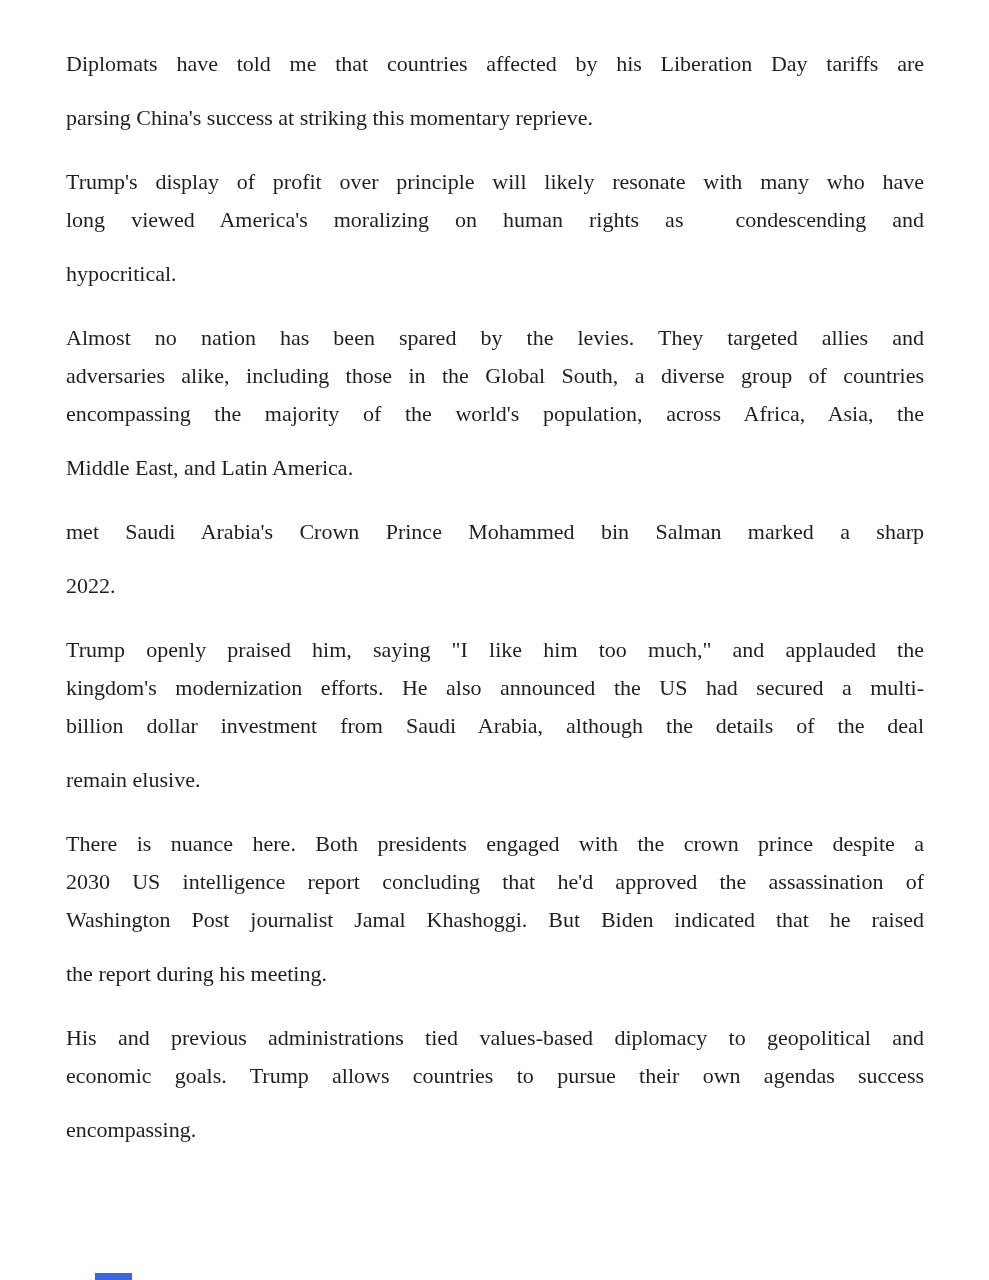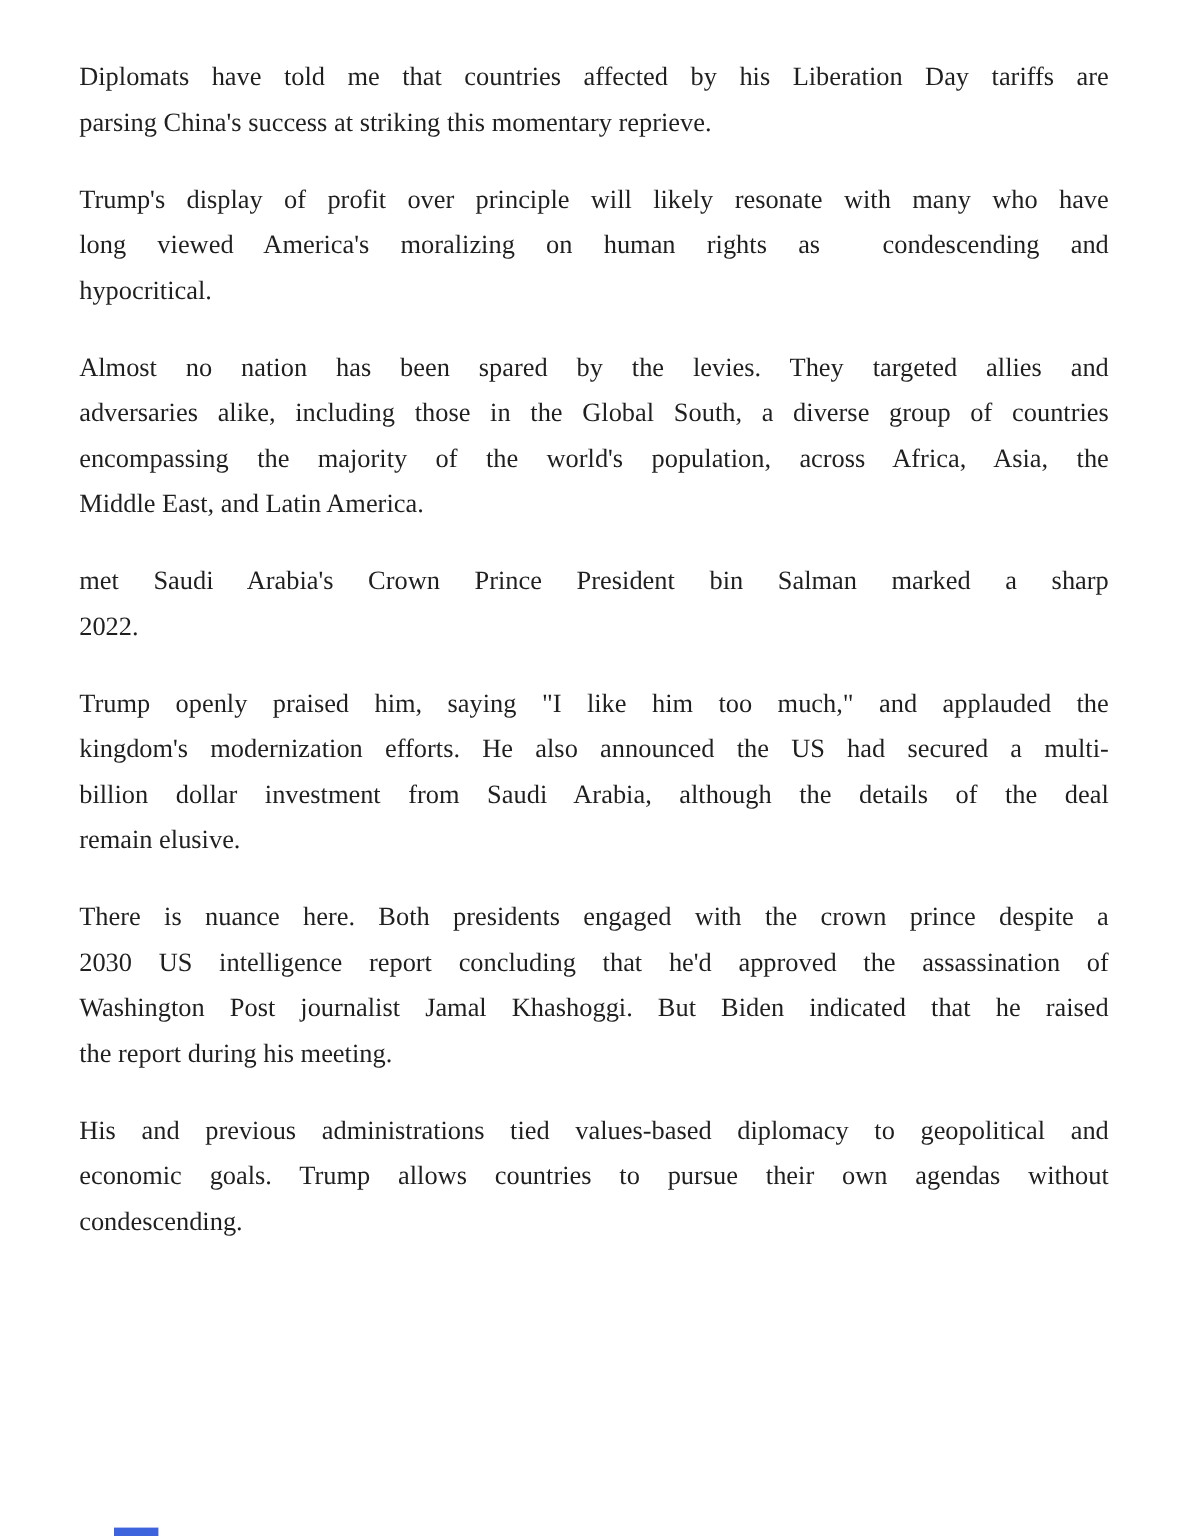--- a/index.html
+++ b/index.html
@@ -32,20 +32,21 @@
   .line {
     display: block;
     height: 38px;
     overflow: hidden;
     text-align: justify;
     text-align-last: justify;
     white-space: normal;
   }
   .line.last {
     text-align-last: left;
+    margin-top: 16px;
   }
   .blue-fragment {
     position: absolute;
     left: 95px;
     bottom: 0;
     width: 37px;
     height: 7px;
   }
 </style>
 </head>
@@ -67,41 +68,41 @@
     </p>
 
     <p class="para">
       <span class="line">Almost no nation has been spared by the levies. They targeted allies and</span>
       <span class="line">adversaries alike, including those in the Global South, a diverse group of countries</span>
       <span class="line">encompassing the majority of the world's population, across Africa, Asia, the</span>
       <span class="line last">Middle East, and Latin America.</span>
     </p>
 
     <p class="para">
-      <span class="line">met Saudi Arabia's Crown Prince President bin Salman marked a sharp</span>
+      <span class="line">met Saudi Arabia's Crown Prince Mohammed bin Salman marked a sharp</span>
       <span class="line last">2022.</span>
     </p>
 
     <p class="para">
       <span class="line">Trump openly praised him, saying "I like him too much," and applauded the</span>
       <span class="line">kingdom's modernization efforts. He also announced the US had secured a multi-</span>
       <span class="line">billion dollar investment from Saudi Arabia, although the details of the deal</span>
       <span class="line last">remain elusive.</span>
     </p>
 
     <p class="para">
       <span class="line">There is nuance here. Both presidents engaged with the crown prince despite a</span>
       <span class="line">2030 US intelligence report concluding that he'd approved the assassination of</span>
       <span class="line">Washington Post journalist Jamal Khashoggi. But Biden indicated that he raised</span>
       <span class="line last">the report during his meeting.</span>
     </p>
 
     <p class="para">
       <span class="line">His and previous administrations tied values-based diplomacy to geopolitical and</span>
-      <span class="line">economic goals. Trump allows countries to pursue their own agendas without</span>
-      <span class="line last">condescending.</span>
+      <span class="line">economic goals. Trump allows countries to pursue their own agendas success</span>
+      <span class="line last">encompassing.</span>
     </p>
 
   </article>
 
   <div class="blue-fragment" style="background-color: rgb(61, 99, 221);"></div>
 
 </div>
 
 </body></html>

